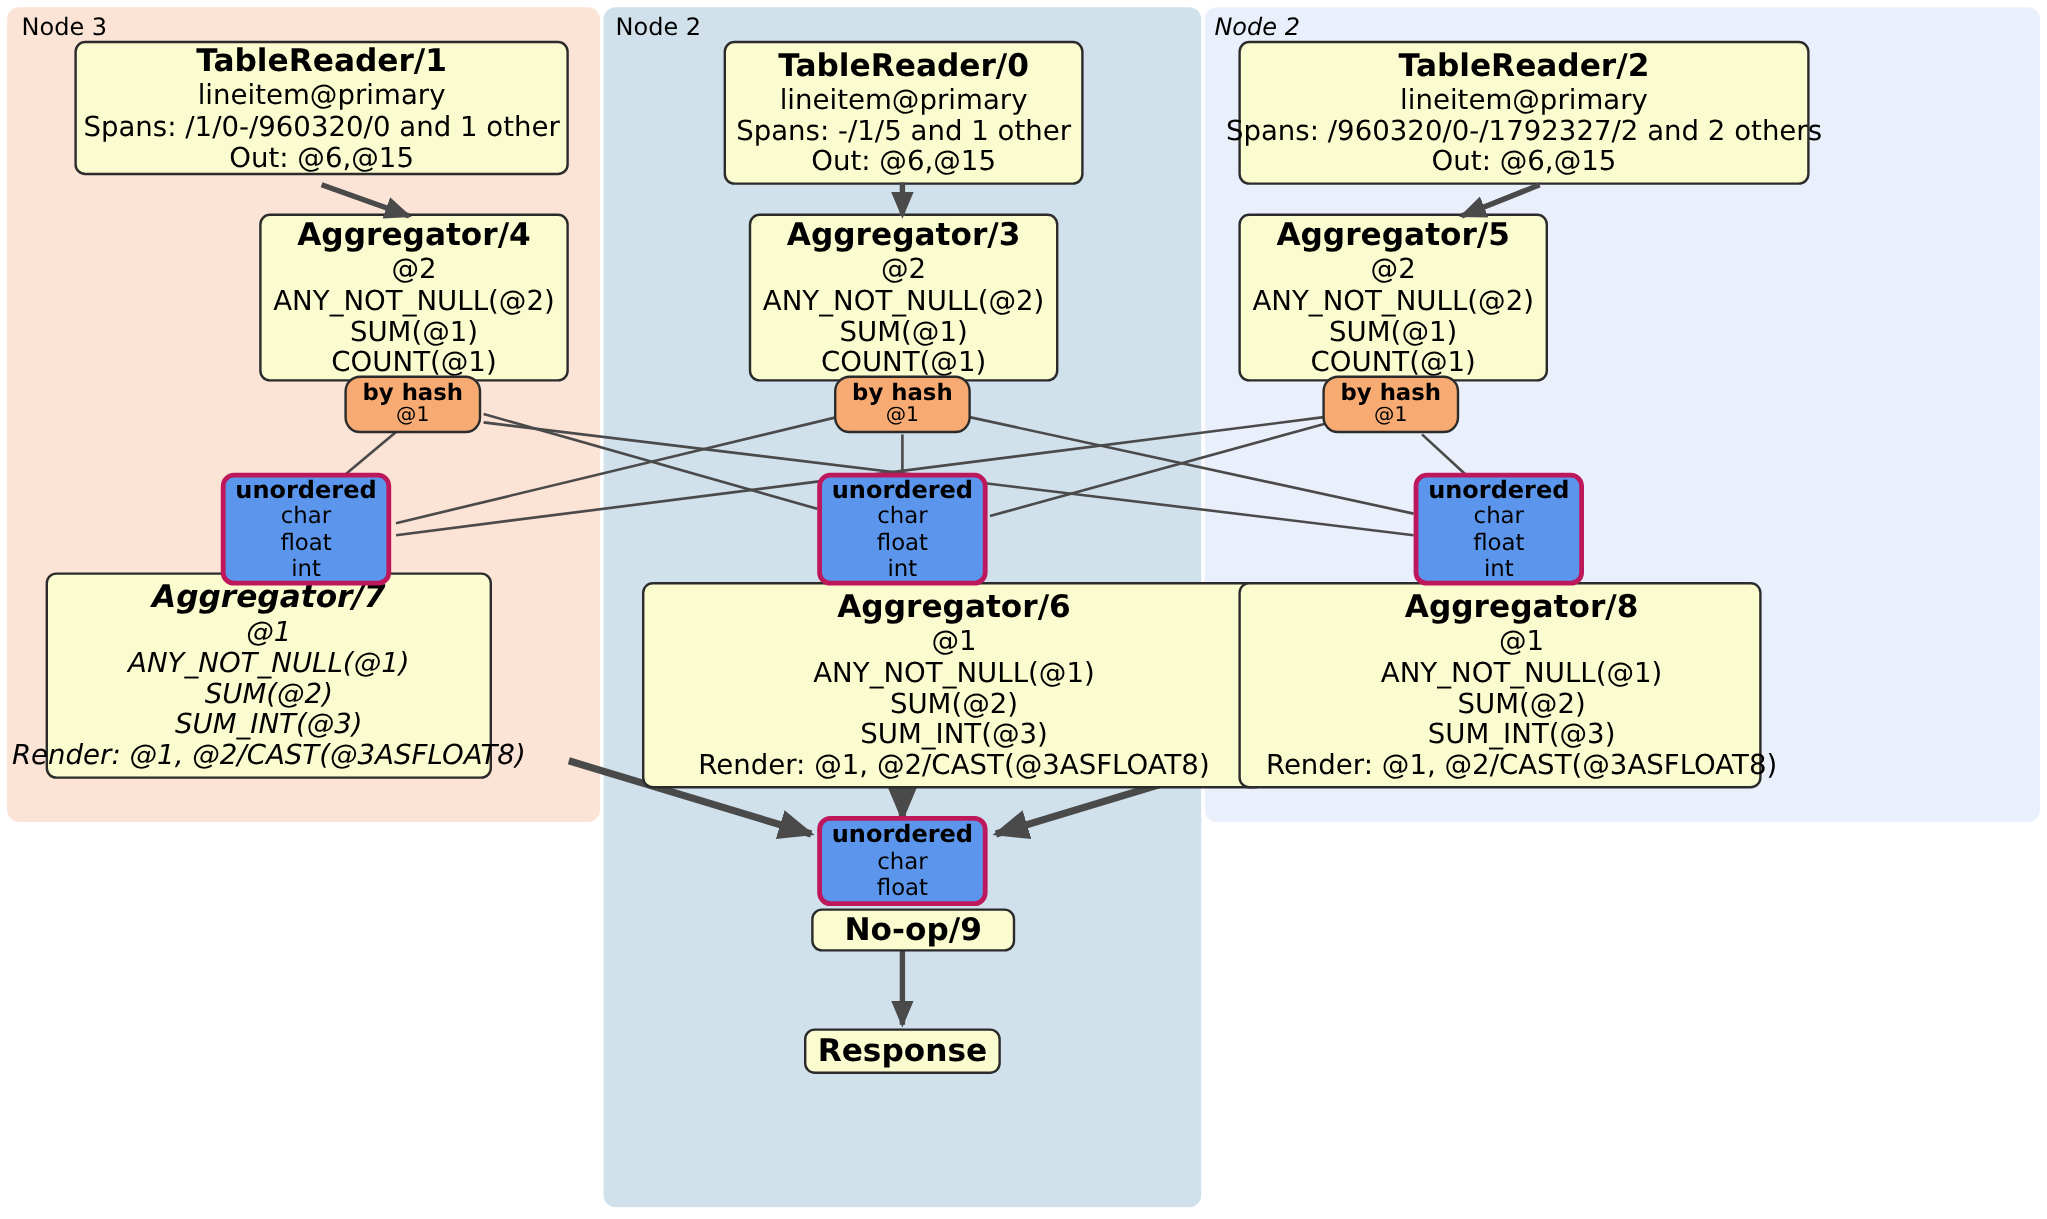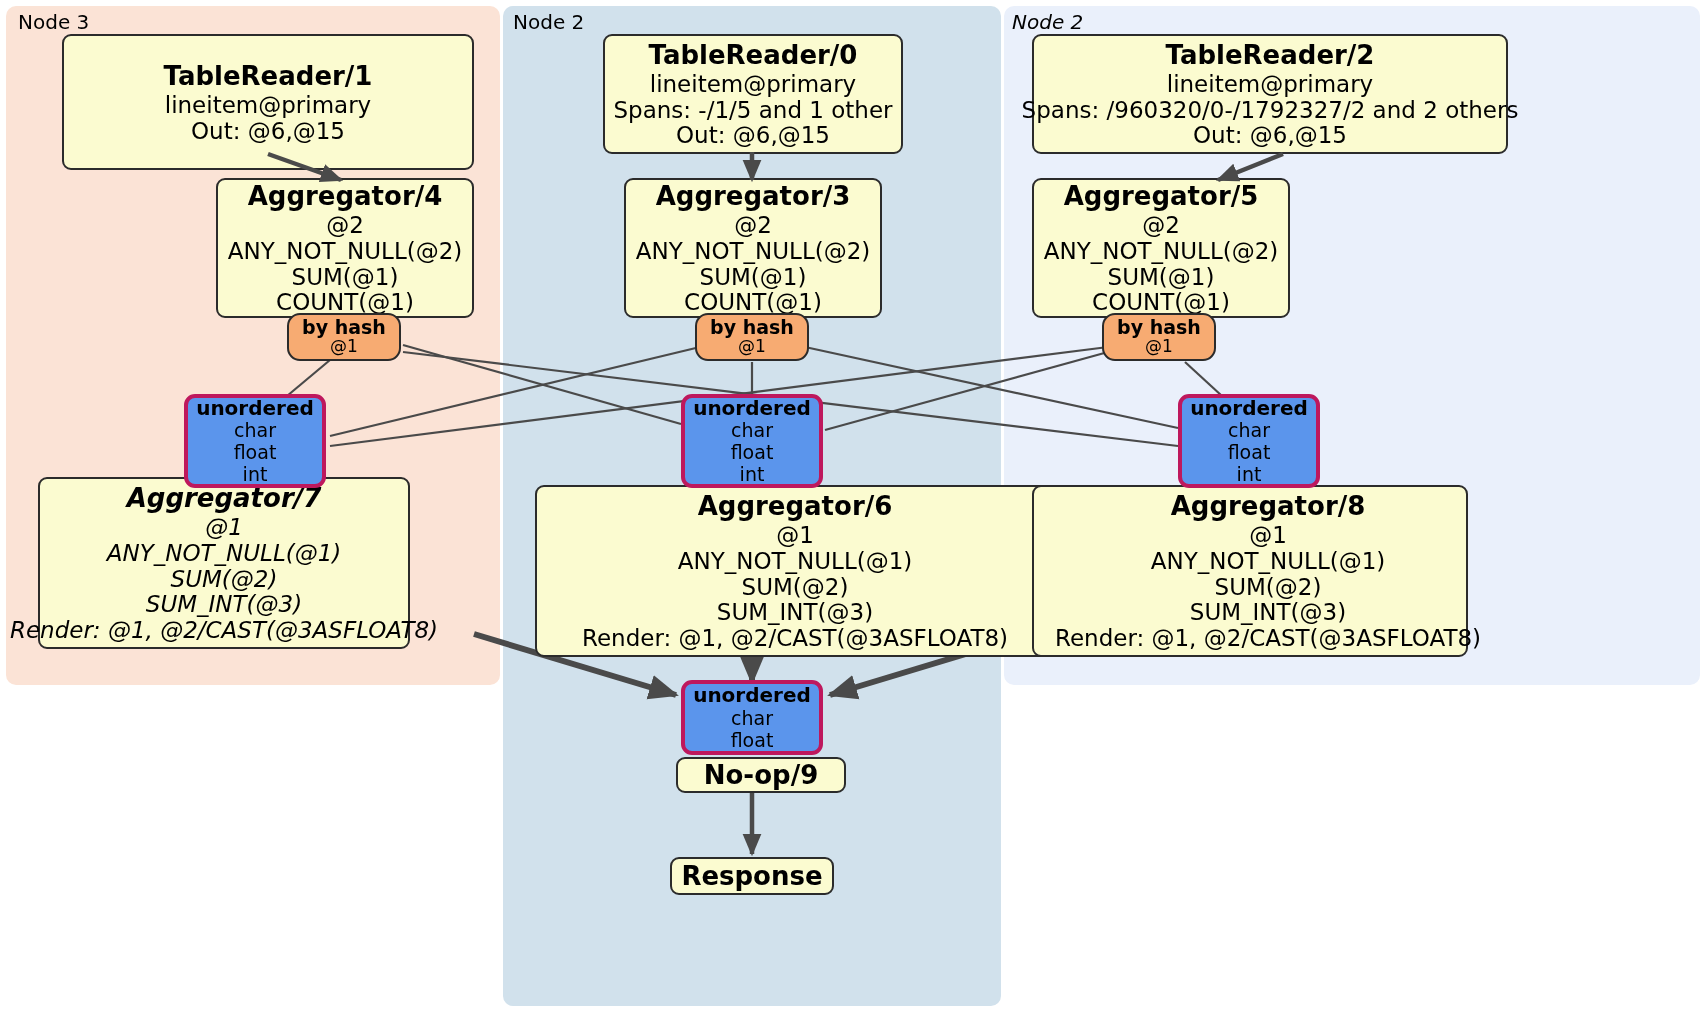--- a/index.html
+++ b/index.html
@@ -149,23 +149,24 @@
     <path class="thin-edge" d="M 1108,352 L 825,430"></path>
     <path class="thin-edge" d="M 1185,362 L 1222,396"></path>
 
     <path class="thick-edge" marker-end="url(#arrowThick)" d="M 474,634 L 676,695"></path>
     <path class="thick-edge" marker-end="url(#arrowThick)" d="M 752,656 L 752,682"></path>
     <path class="thick-edge" marker-end="url(#arrowThick)" d="M 1032,634 L 830,695"></path>
 
     <path class="med-edge" marker-end="url(#arrowThick)" d="M 752,789 L 752,854"></path>
   </svg>
 
-  <div class="box proc" style="left:62px; top:34px; width:412px; height:136px;">
+  <div class="box proc" style="left:62px; top:34px; width:412px; height:112px;">
     <div class="title">TableReader/1</div>
     <div class="line">lineitem@primary</div>
+    <div class="line">Spans: /1/0-/960320/0 and 1 other</div>
     <div class="line">Out: @6,@15</div>
   </div>
 
   <div class="box proc" style="left:216px; top:178px; width:258px; height:140px;">
     <div class="title">Aggregator/4</div>
     <div class="line">@2</div>
     <div class="line">ANY_NOT_NULL(@2)</div>
     <div class="line">SUM(@1)</div>
     <div class="line">COUNT(@1)</div>
   </div>

